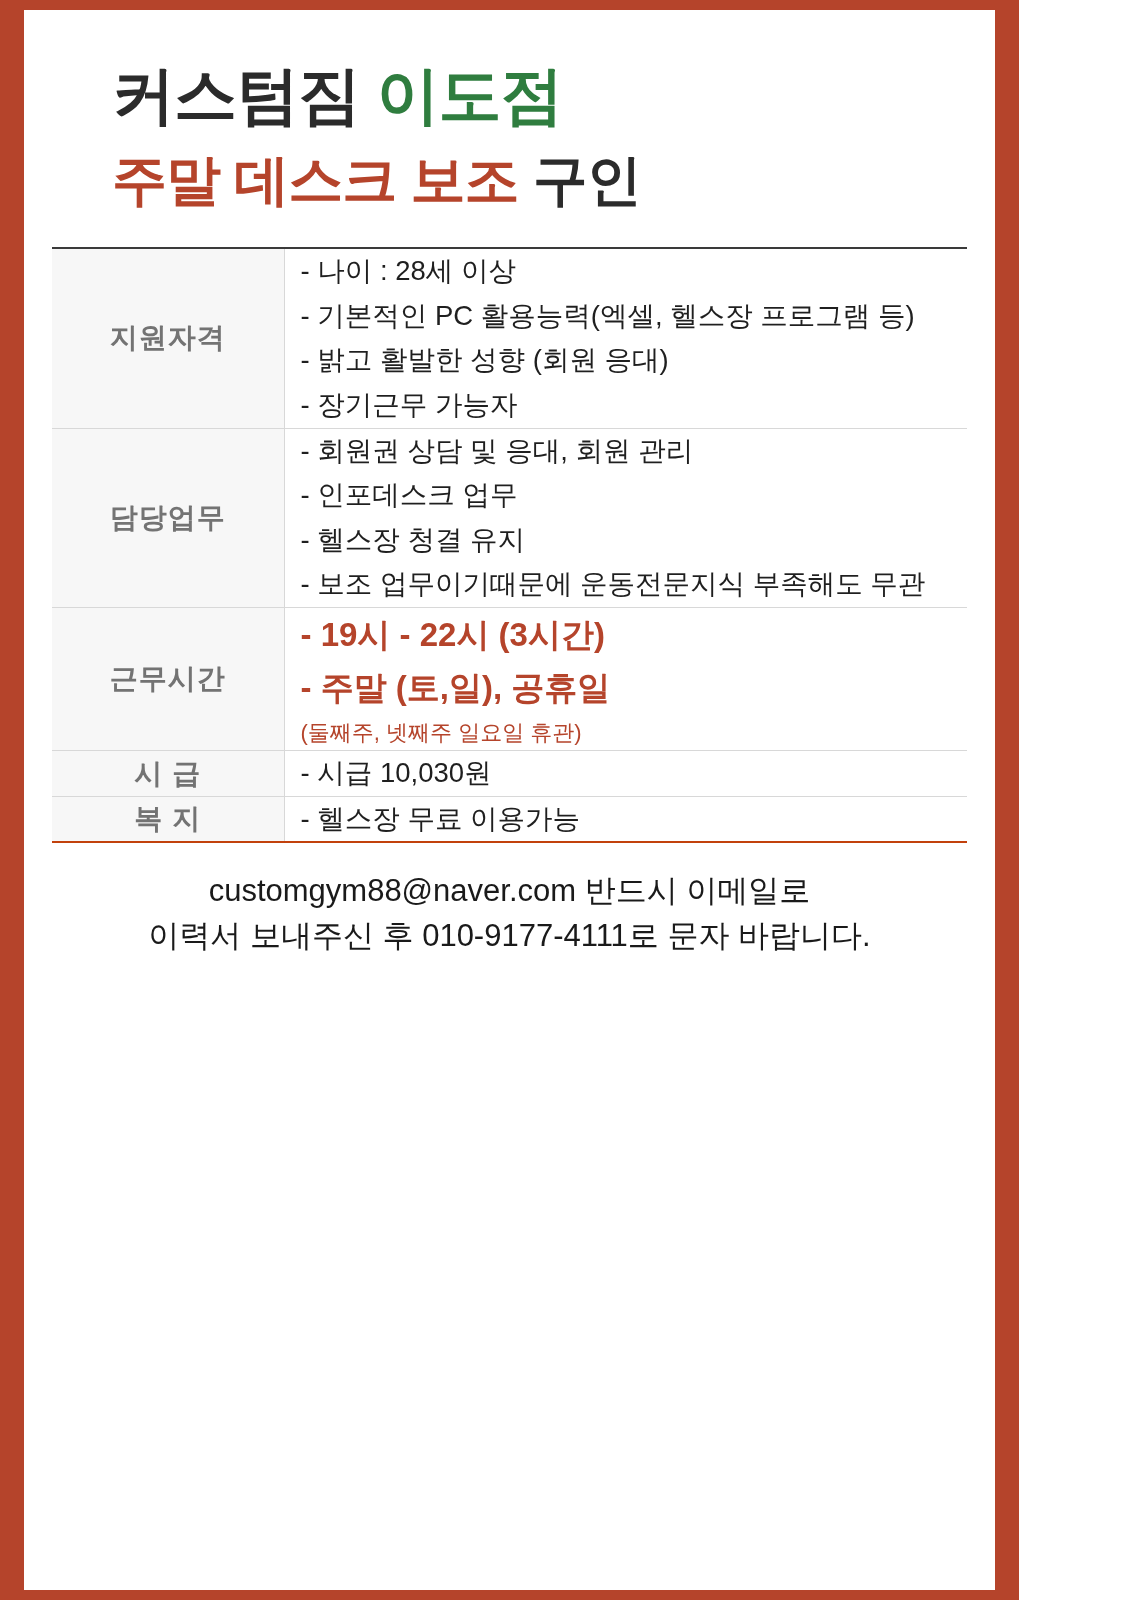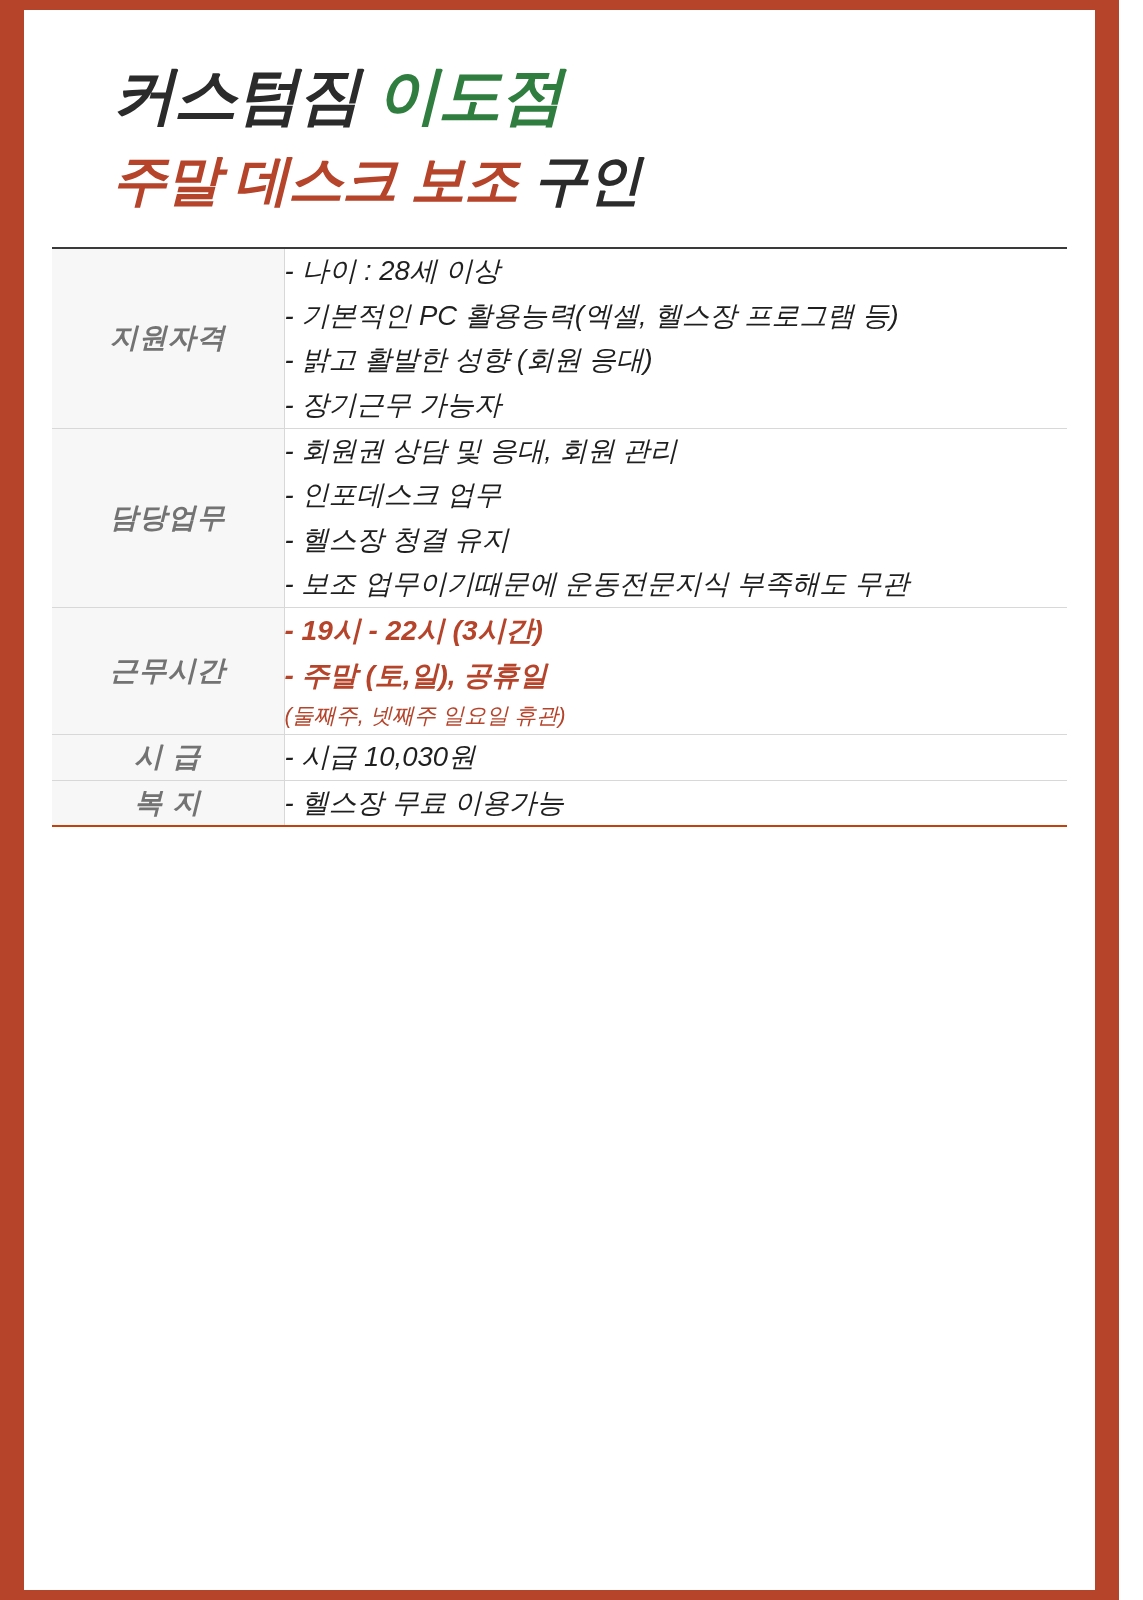--- a/index.html
+++ b/index.html
@@ -10,29 +10,28 @@
   }
   body {
     width: 1143px;
     height: 1600px;
     font-family: "Liberation Sans", "DejaVu Sans", sans-serif;
     color: #1a1a1a;
     overflow: hidden;
   }
   .poster {
     position: relative;
-    width: 1119px;
+    width: 1019px;
     height: 1600px;
     background: #ffffff;
     border-left: 24px solid #b5442b;
     border-right: 24px solid #b5442b;
     border-top: 10px solid #b5442b;
     border-bottom: 10px solid #b5442b;
     padding: 0;
-    font-style: italic;
   }
   .inner {
     position: relative;
     width: 100%;
     height: 100%;
     padding: 34px 28px 0 28px;
   }
   .title-block {
     padding: 14px 0 8px 60px;
   }
@@ -83,25 +82,26 @@
     border-right: 1px solid #d8d8d8;
   }
   td.value {
     padding: 22px 10px 22px 34px;
   }
   .line {
     font-size: 27.5px;
     line-height: 1.62;
     color: #1f1f1f;
     white-space: nowrap;
+    margin-left: 16px;
   }
   .line.red {
     color: #b5442b;
     font-weight: bold;
-    font-size: 28px;
+    font-size: 33px;
   }
   .line.red-sub {
     color: #b5442b;
     font-weight: normal;
     font-size: 22px;
   }
   .footer {
     margin-top: 26px;
     text-align: center;
   }
@@ -164,15 +164,21 @@
         </tr>
         <tr>
           <td class="label">복  지</td>
           <td class="value">
             <div class="line">- 헬스장 무료 이용가능</div>
           </td>
         </tr>
       </tbody>
     </table>
 
+    <div class="footer">
+      <div class="footer-line">
+        <span class="mail">customgym88@naver.com</span><span> 반드시 이메일로</span>
+      </div>
+      <div class="footer-line">이력서 보내주신 후 010-9177-4111로 문자 바랍니다.</div>
+    </div>
 
   </div>
 </div>
 
 </body></html>

